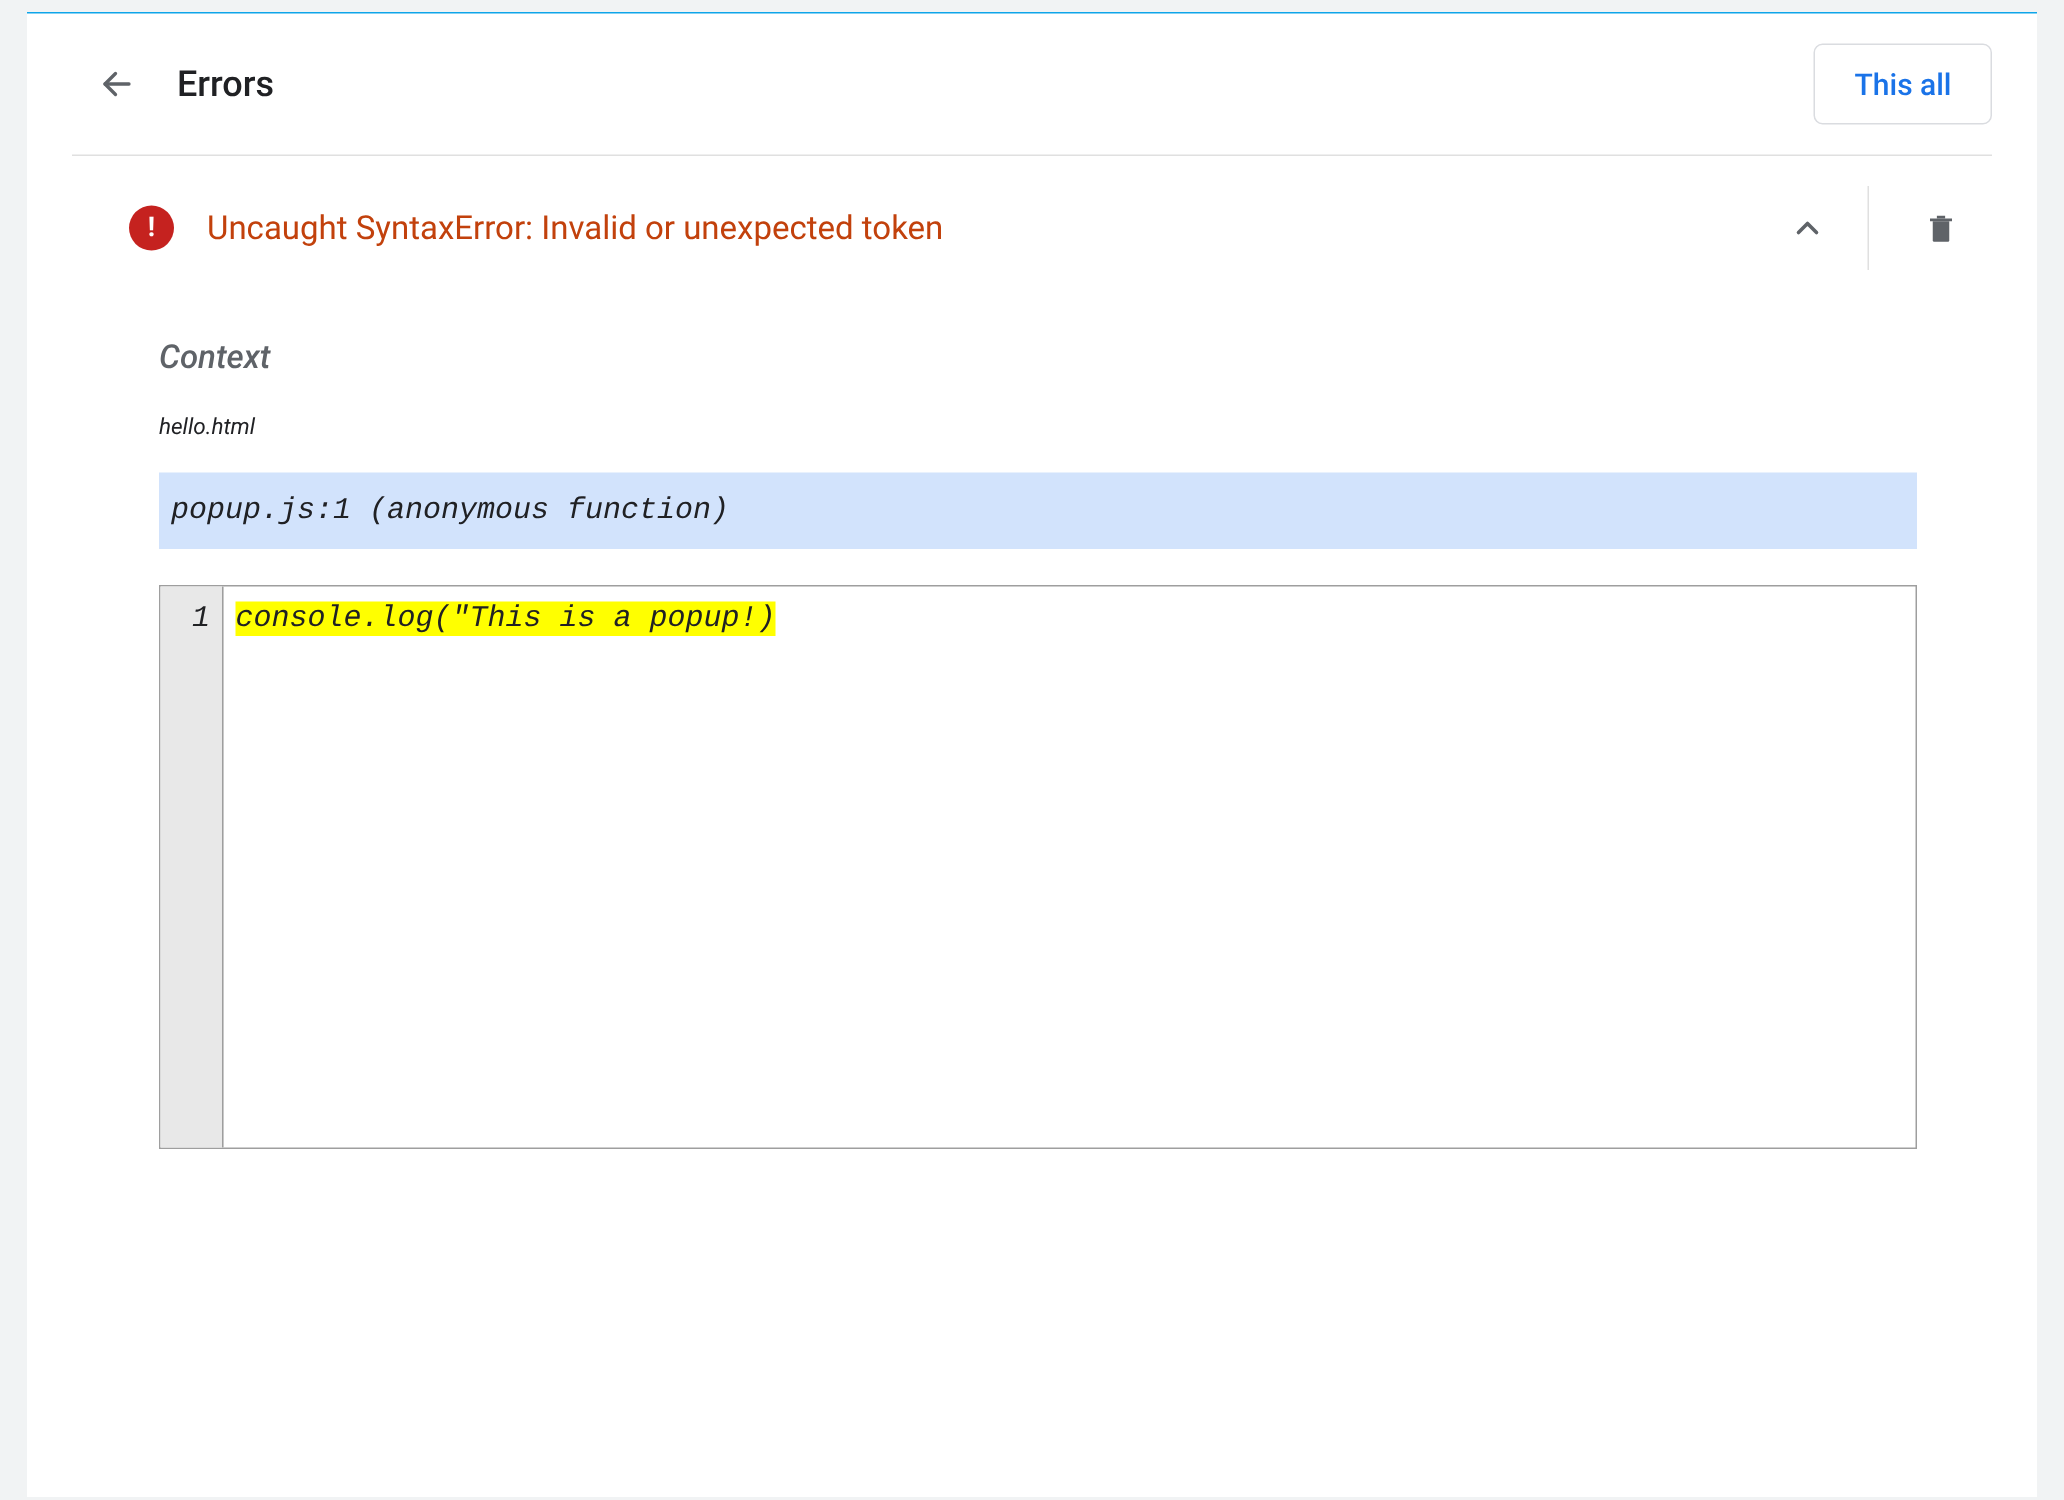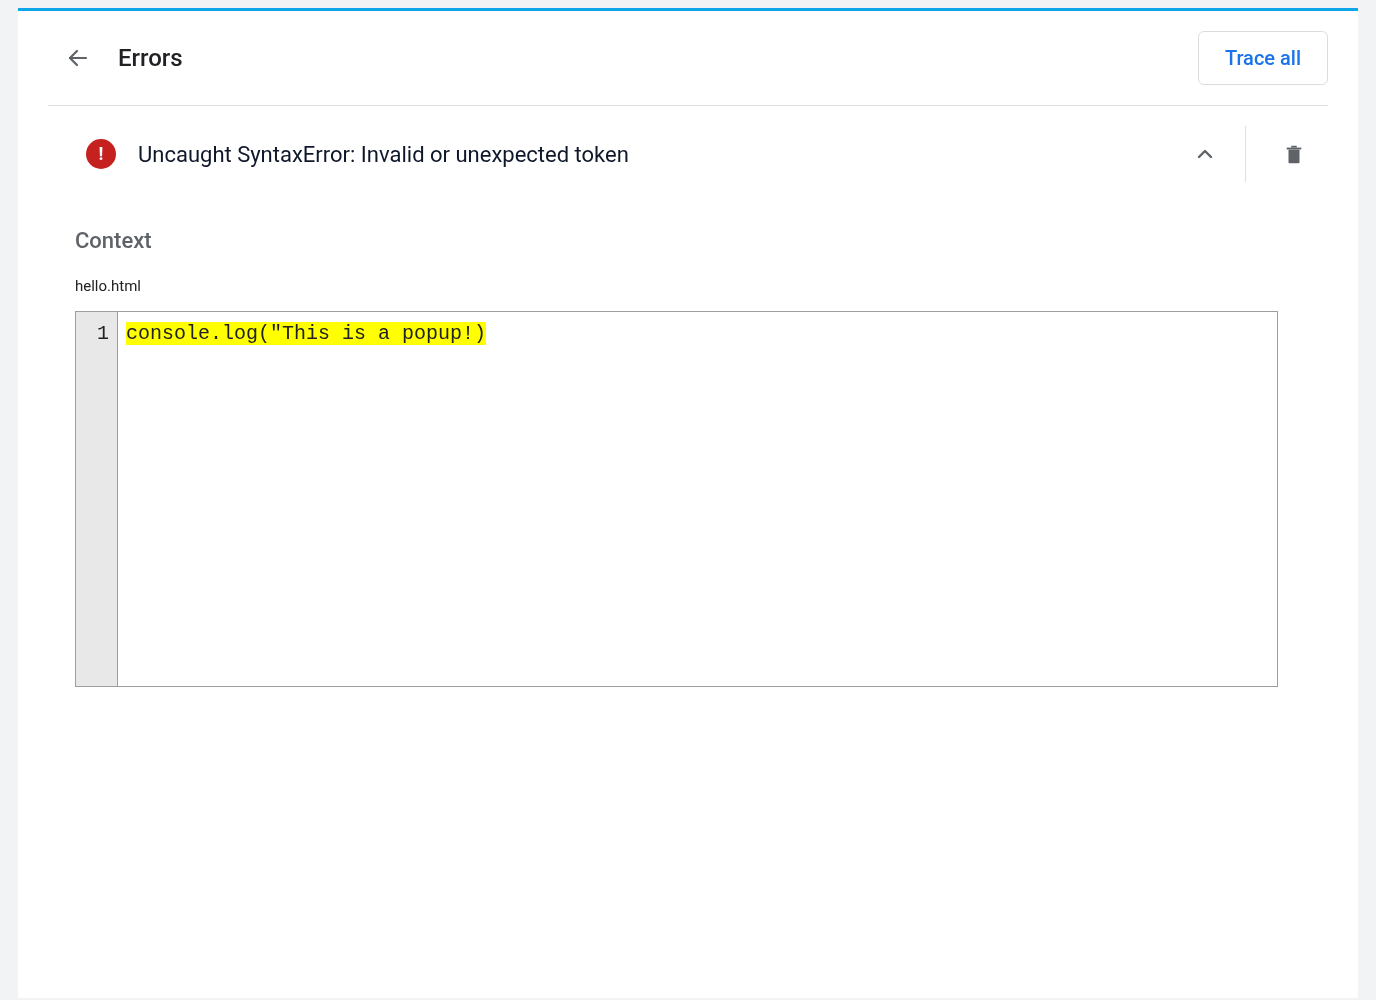--- a/index.html
+++ b/index.html
@@ -10,21 +10,21 @@
     body {
       font-family: Roboto, "Helvetica Neue", Arial, sans-serif;
       background: #f1f3f4;
       width: 1376px;
       height: 1000px;
       overflow: hidden;
     }
     .container {
       background: #fff;
       margin: 8px 18px 0 18px;
-      border-top: 3px solid #0ea5e9;
+      border-top: 1px solid #0ea5e9;
       height: 990px;
     }
     .header {
       display: flex;
       align-items: center;
       padding: 20px 30px 20px 36px;
     }
     .back-btn {
       width: 48px;
       height: 48px;
@@ -81,21 +81,21 @@
       margin-right: 22px;
     }
     .error-icon .bang {
       color: #fff;
       font-weight: 700;
       font-size: 18px;
       line-height: 1;
     }
     .error-message {
       font-size: 22px;
-      color: #0f172a;
+      color: #c2410c;
       flex: 1;
     }
     .collapse-btn {
       width: 48px;
       height: 48px;
       display: flex;
       align-items: center;
       justify-content: center;
       background: transparent;
       border: none;
@@ -123,21 +123,22 @@
       border: none;
       cursor: pointer;
       color: #5f6368;
       margin-right: 10px;
     }
     .trash-btn svg {
       width: 22px;
       height: 22px;
     }
     .details {
-      padding: 0 80px 0 57px;
+      padding: 0 80px 0 88px;
+      font-style: italic;
     }
     .section-heading {
       font-size: 22px;
       font-weight: 500;
       color: #5f6368;
       margin-top: 26px;
       margin-bottom: 24px;
     }
     .context-value {
       font-size: 15px;
@@ -185,21 +186,21 @@
 <div class="container">
 
   <div class="header">
     <button class="back-btn">
       <svg viewBox="0 0 24 24" fill="none" stroke="currentColor" stroke-width="2.2" stroke-linecap="round" stroke-linejoin="round">
         <line x1="20" y1="12" x2="4" y2="12"></line>
         <polyline points="11 5 4 12 11 19"></polyline>
       </svg>
     </button>
     <div class="page-title">Errors</div>
-    <button class="clear-all-btn">Trace all</button>
+    <button class="clear-all-btn">This all</button>
   </div>
 
   <hr class="divider">
 
   <div class="error-row">
     <div class="error-icon">
       <span class="bang">!</span>
     </div>
     <div class="error-message">Uncaught SyntaxError: Invalid or unexpected token</div>
     <button class="collapse-btn">
@@ -214,20 +215,21 @@
         <path d="M4 5h16v2H4z"></path>
         <path d="M9 3h6v2H9z"></path>
       </svg>
     </button>
   </div>
 
   <div class="details">
     <div class="section-heading">Context</div>
     <div class="context-value">hello.html</div>
 
+    <div class="stack-trace-row">popup.js:1 (anonymous function)</div>
 
     <div class="code-view">
       <div class="gutter">
         <div>1</div>
       </div>
       <div class="code-body">
         <span class="code-line">console.log("This is a popup!)</span>
       </div>
     </div>
   </div>

